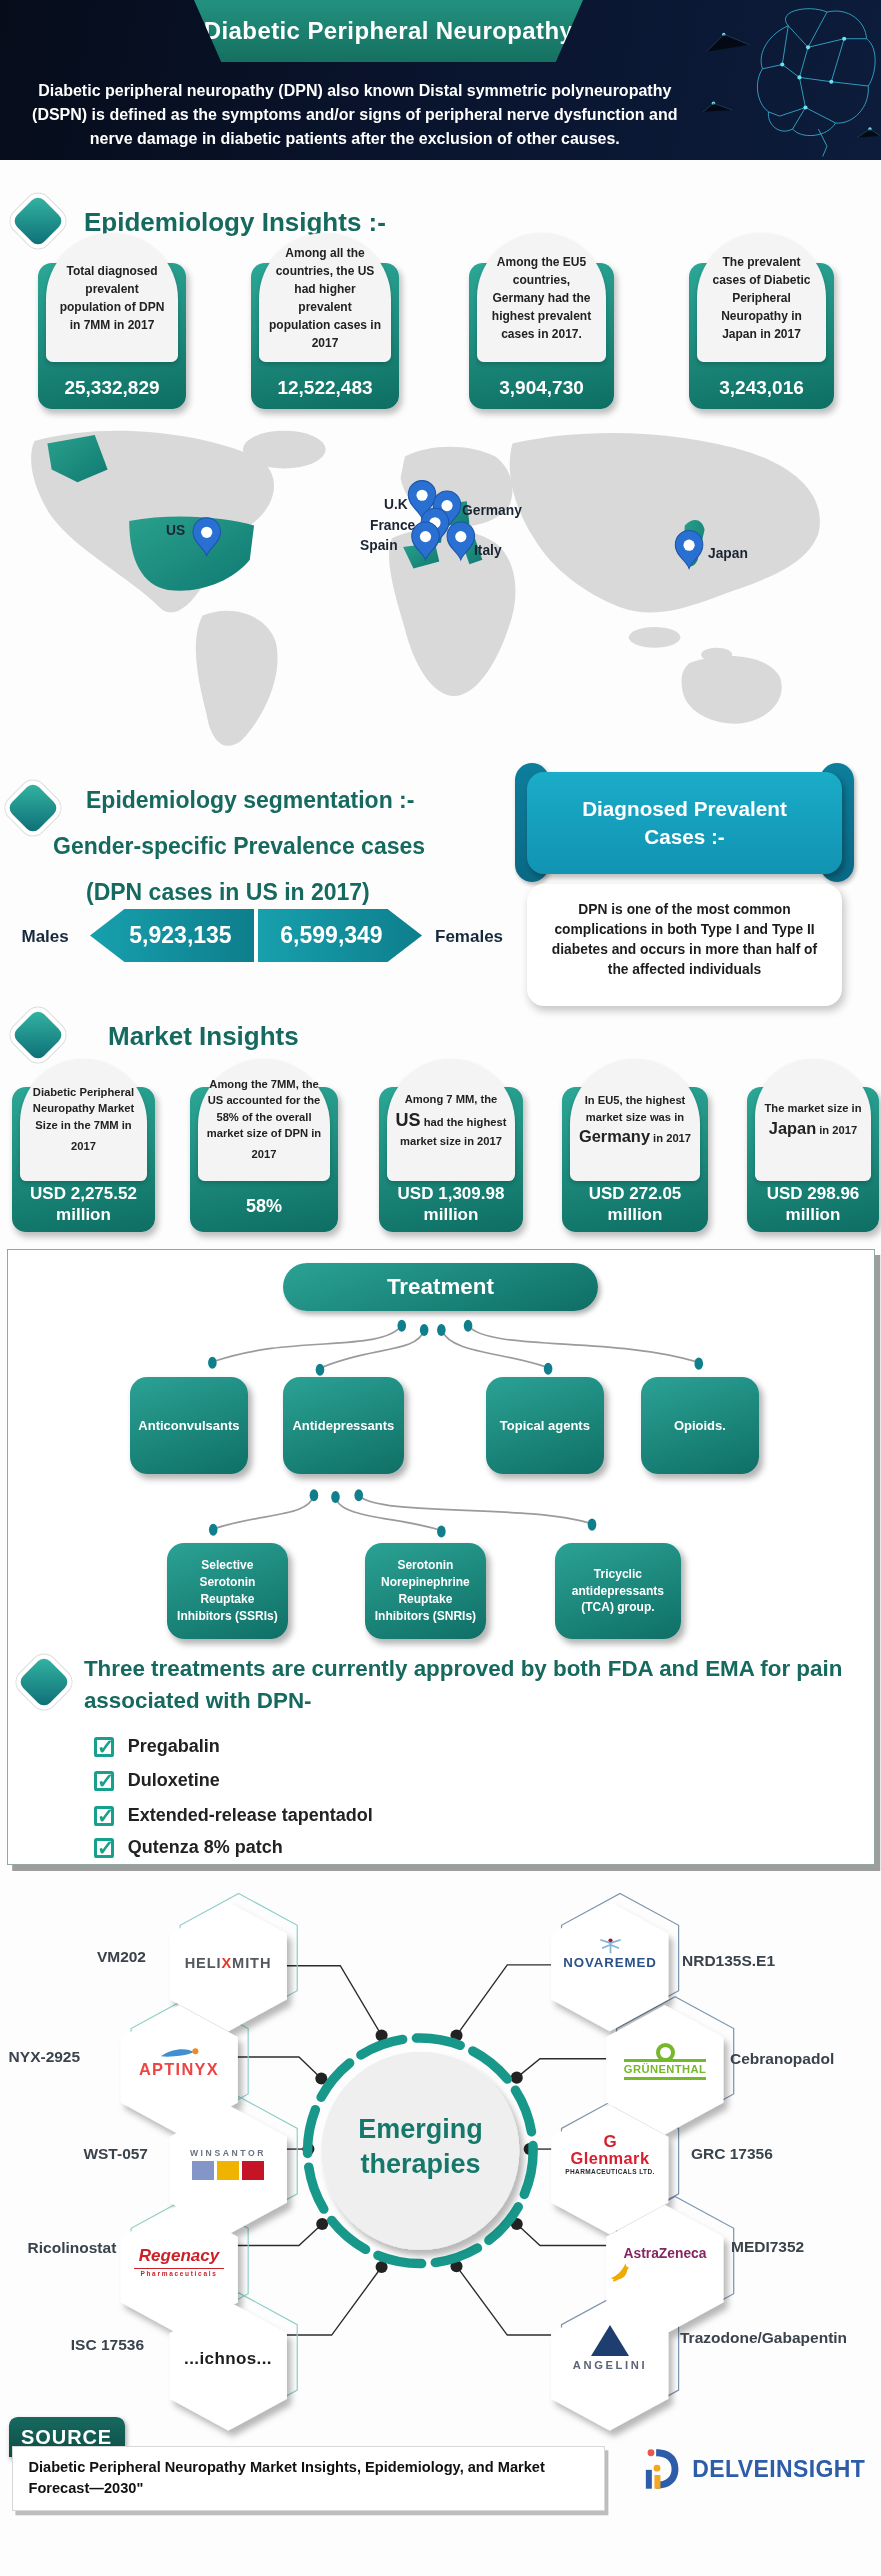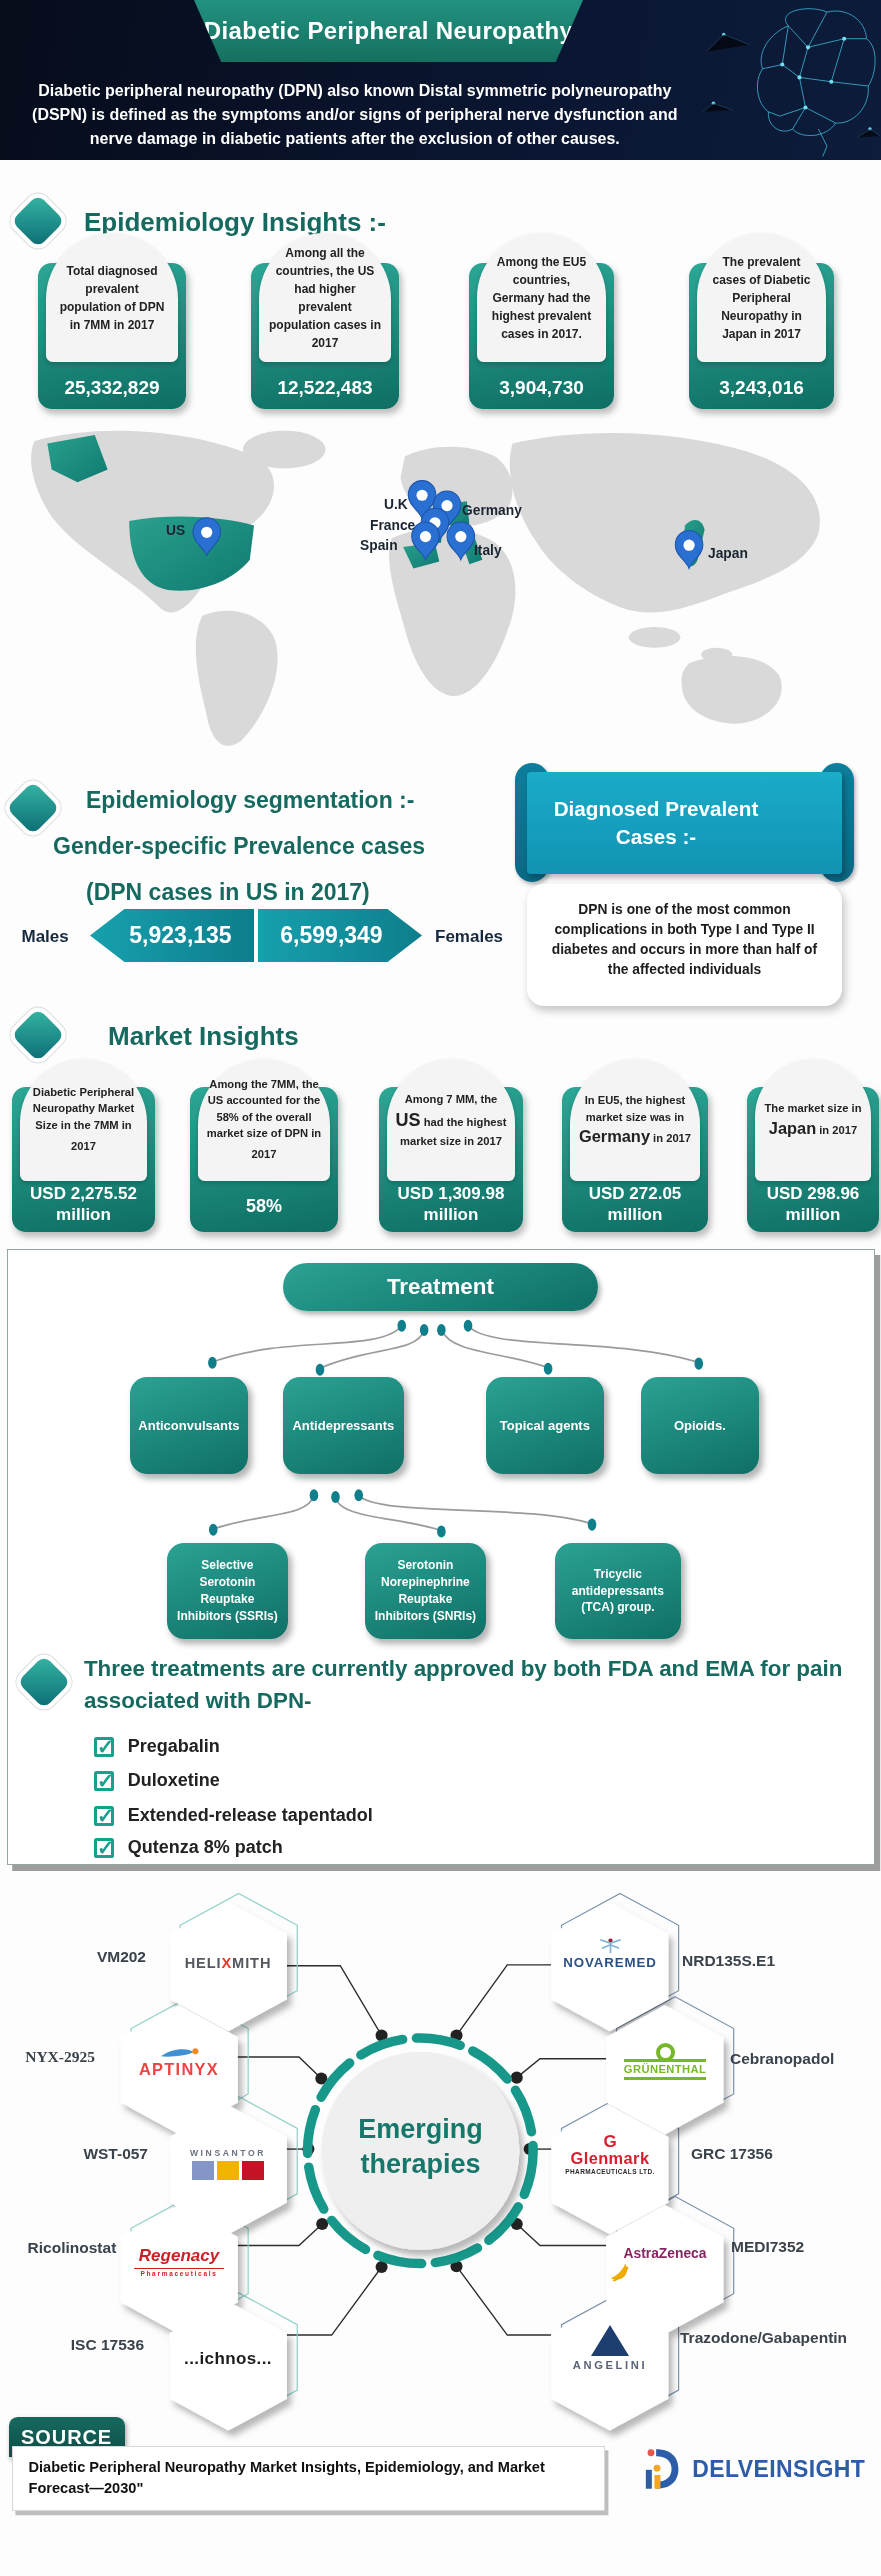--- a/index.html
+++ b/index.html
@@ -43,24 +43,24 @@
   .seg-line { font-size:23px; font-weight:bold; color:#15695e; line-height:43px; }
   .gender-arrow { position:absolute; height:53px; color:#fff; font-size:23px; font-weight:bold;
     display:flex; align-items:center; justify-content:center;
     background:linear-gradient(90deg,#17a0ad,#0e7e8c); }
   .gender-label { font-size:17px; font-weight:bold; color:#16293d; }
 
   
   .ribbon-wrap { left:515px; top:772px; width:339px; height:102px; }
   .ribbon-cap { position:absolute; top:-8.6px; width:34px; height:119px; border-radius:17px;
     background:linear-gradient(180deg,#0d7e9c,#0a6884); box-shadow:1.7px 2.6px 4.3px rgba(0,0,0,.3); }
-  .ribbon-bar { position:absolute; left:12px; right:12px; top:0; height:102px; border-radius:4px;
+  .ribbon-bar { position:absolute; left:12px; right:12px; top:0; height:102px; border-radius:17px;
     background:linear-gradient(180deg,#1aacc8,#1193b2);
     box-shadow:2.6px 3.4px 5.2px rgba(0,0,0,.25);
-    display:flex; align-items:center; justify-content:flex-start; }
+    display:flex; align-items:center; justify-content:center; }
   .ribbon-title { color:#fff; font-size:20.7px; font-weight:bold; text-align:center; width:258px; line-height:1.35; }
   .diagnosed-body { left:527px; top:884px; width:315px; min-height:122px; background:#fff;
     border-radius:17px; box-shadow:2.6px 4.3px 8.6px rgba(0,0,0,.22); padding:15.5px 19px;
     font-size:13.8px; font-weight:bold; color:#1c1c1c; text-align:center; line-height:1.45; }
 
   
   .treat-panel { left:6.9px; top:1249px; width:868px; height:616px; background:#ffffff;
     border:1.7px solid #90a8a0; box-shadow:5.2px 6px 0 rgba(40,40,40,.45); }
   .treat-pill { position:absolute; left:275px; top:13px; width:315px; height:48px; border-radius:24px;
     background:linear-gradient(160deg,#2ba294,#0e6e66);
@@ -460,21 +460,21 @@
       <path d="M3,20 C10,18 18,10 20,3 C23,8 23,14 19,18 C15,22 8,22 3,20 Z" fill="#f0ab00"></path>
       <path d="M6,23 C13,21 20,14 23,7" stroke="#f0ab00" stroke-width="2.5" fill="none"></path>
     </svg>
   </div>
   <div class="hex-logo" style="left:553px;top:2325px;">
     <div class="angelini-tri"></div>
     <div class="logo-angelini">ANGELINI</div>
   </div>
 
   <div class="drug-label" style="left:34px;top:1948px;width:112px;text-align:right;">VM202</div>
-  <div class="drug-label" style="left:8.6px;top:2048px;width:103px;text-align:center;font-family:Liberation Serif, serif;">NYX-2925</div>
+  <div class="drug-label" style="left:8.6px;top:2048px;width:103px;text-align:left;">NYX-2925</div>
   <div class="drug-label" style="left:45px;top:2145px;width:103px;text-align:right;">WST-057</div>
   <div class="drug-label" style="left:4.3px;top:2239px;width:112px;text-align:right;">Ricolinostat</div>
   <div class="drug-label" style="left:41px;top:2336px;width:103px;text-align:right;">ISC 17536</div>
   <div class="drug-label" style="left:682px;top:1952px;">NRD135S.E1</div>
   <div class="drug-label" style="left:730px;top:2050px;">Cebranopadol</div>
   <div class="drug-label" style="left:691px;top:2145px;">GRC 17356</div>
   <div class="drug-label" style="left:731px;top:2238px;">MEDI7352</div>
   <div class="drug-label" style="left:680px;top:2329px;">Trazodone/Gabapentin</div>
 
   <div class="abs source-badge">SOURCE</div>

